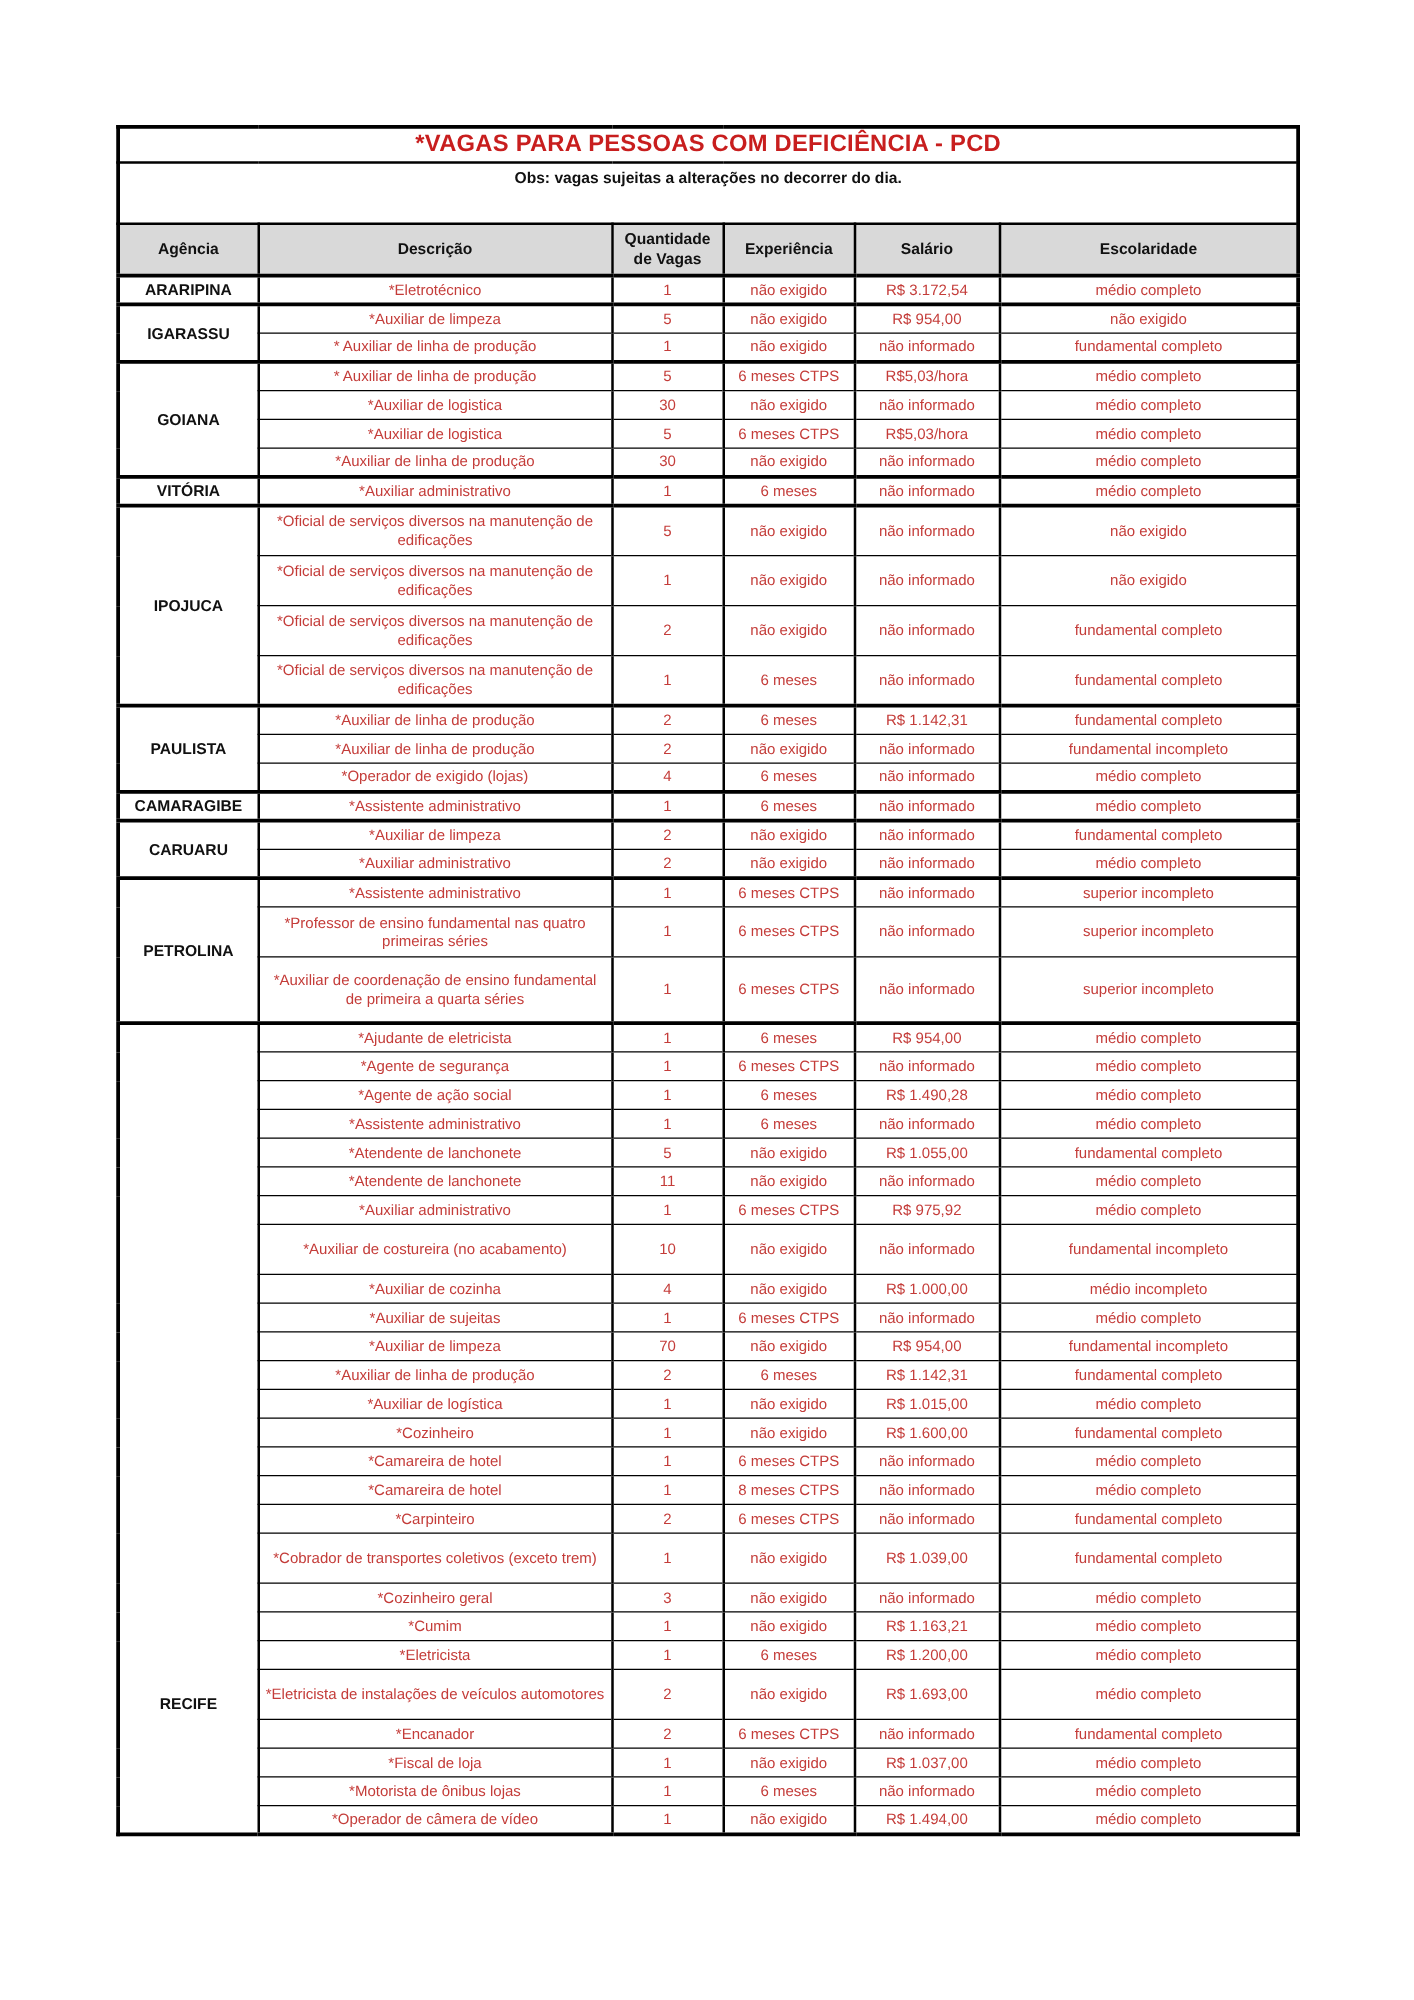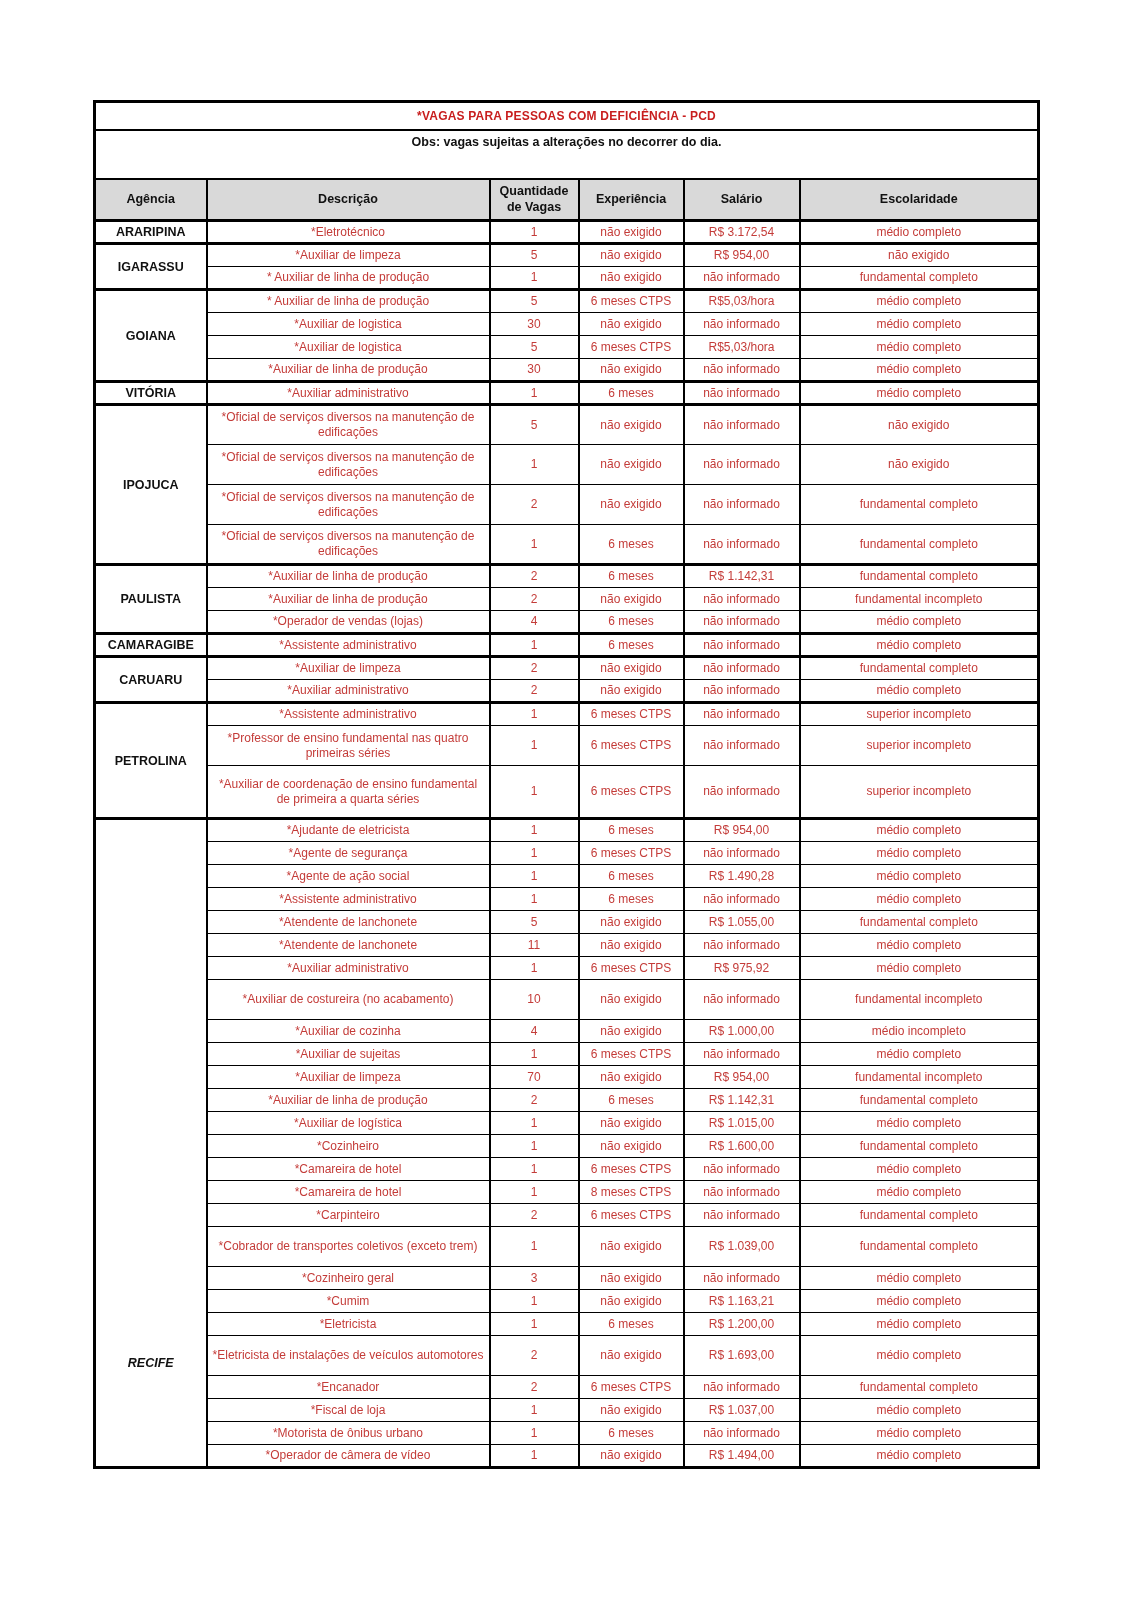--- a/index.html
+++ b/index.html
@@ -19,21 +19,21 @@
     border:2px solid #000;
     padding:1px 4px;
     vertical-align:middle;
     text-align:center;
     overflow:hidden;
   }
   tr.title-row td{
     height:24px;
     color:#C81E1E;
     font-weight:bold;
-    font-size:12px;
+    font-size:19px;
     letter-spacing:.2px;
   }
   tr.note-row td{
     height:42px;
     vertical-align:top;
     font-weight:bold;
     font-size:12.5px;
     color:#111;
     padding-top:4px;
     text-align:center;
@@ -51,21 +51,20 @@
   tr.xtall{height:53px;}
   td.agency{
     font-weight:bold;
     font-size:12.5px;
     color:#111;
     border:2px solid #000;
   }
   td.agency.label-low{
     vertical-align:middle;
     padding-top:440px;
-    font-style:italic;
   }
   td.val{
     color:#C43C39;
     font-size:12px;
     line-height:1.25;
     border-width:1px 2px;
   }
   tr.group-start td{border-top:3px solid #000;border-radius:10px;}
   tr.last-row td{border-bottom:3px solid #000;margin-top:11px;}
 </style>
@@ -197,21 +196,21 @@
           <td class="val">fundamental completo</td>
         </tr>
         <tr class="row">
           <td class="val">*Auxiliar de linha de produção</td>
           <td class="val">2</td>
           <td class="val">não exigido</td>
           <td class="val">não informado</td>
           <td class="val">fundamental incompleto</td>
         </tr>
         <tr class="row">
-          <td class="val">*Operador de vendas (lojas)</td>
+          <td class="val">*Operador de exigido (lojas)</td>
           <td class="val">4</td>
           <td class="val">6 meses</td>
           <td class="val">não informado</td>
           <td class="val">médio completo</td>
         </tr>
         <tr class="row group-start">
           <td rowspan="1" class="agency">CAMARAGIBE</td>
           <td class="val">*Assistente administrativo</td>
           <td class="val">1</td>
           <td class="val">6 meses</td>
@@ -418,21 +417,21 @@
           <td class="val">fundamental completo</td>
         </tr>
         <tr class="row">
           <td class="val">*Fiscal de loja</td>
           <td class="val">1</td>
           <td class="val">não exigido</td>
           <td class="val">R$ 1.037,00</td>
           <td class="val">médio completo</td>
         </tr>
         <tr class="row">
-          <td class="val">*Motorista de ônibus urbano</td>
+          <td class="val">*Motorista de ônibus lojas</td>
           <td class="val">1</td>
           <td class="val">6 meses</td>
           <td class="val">não informado</td>
           <td class="val">médio completo</td>
         </tr>
         <tr class="row last-row">
           <td class="val">*Operador de câmera de vídeo</td>
           <td class="val">1</td>
           <td class="val">não exigido</td>
           <td class="val">R$ 1.494,00</td>

